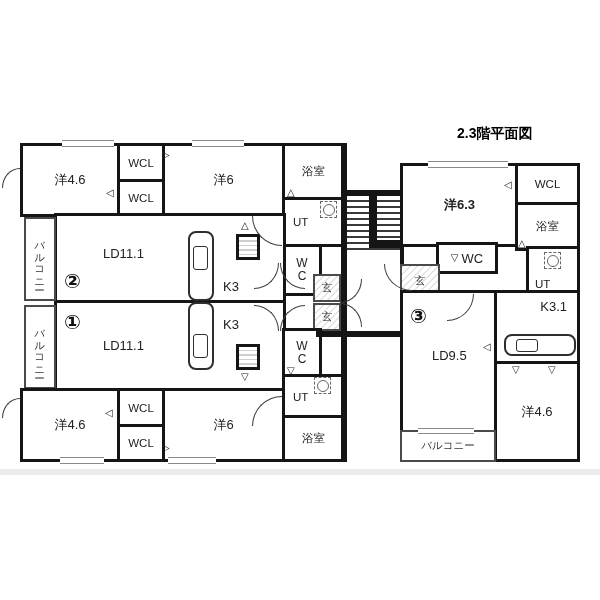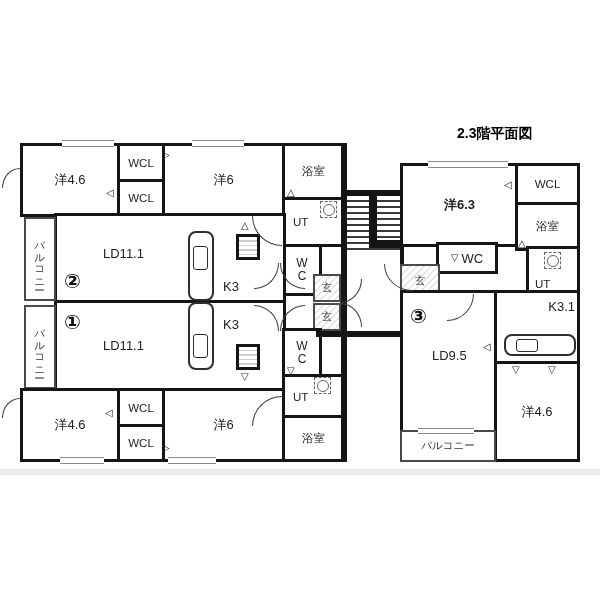--- a/index.html
+++ b/index.html
@@ -145,21 +145,21 @@
       <span>玄</span>
     </div>
   <div class="room sm" style="left:526px;top:246px;width:54px;height:51px;align-items:flex-end;justify-content:flex-start;padding:0 0 4px 6px;">
       <span>UT</span>
     </div>
 
   <div class="room" style="left:400px;top:290px;width:98px;height:144px;"></div>
   <div class="lbl" style="left:432px;top:348px;">LD9.5</div>
   <div class="circ" style="left:410px;top:306px;">③</div>
 
-  <div class="room" style="left:494px;top:290px;width:86px;height:74px;align-items:flex-start;justify-content:flex-end;padding:6px 2px 0 0;">
+  <div class="room" style="left:494px;top:290px;width:86px;height:74px;align-items:flex-start;justify-content:flex-end;padding:6px 10px 0 0;">
       <span>K3.1</span>
     </div>
   <div class="counter" style="left:504px;top:334px;width:72px;height:22px;"></div>
   <div class="sink" style="left:516px;top:339px;width:22px;height:13px;"></div>
 
   <div class="room" style="left:494px;top:361px;width:86px;height:101px;">
       <span>洋4.6</span>
     </div>
   <span class="tri" style="left:512px;top:365px;">▽</span>
   <span class="tri" style="left:548px;top:365px;">▽</span>

